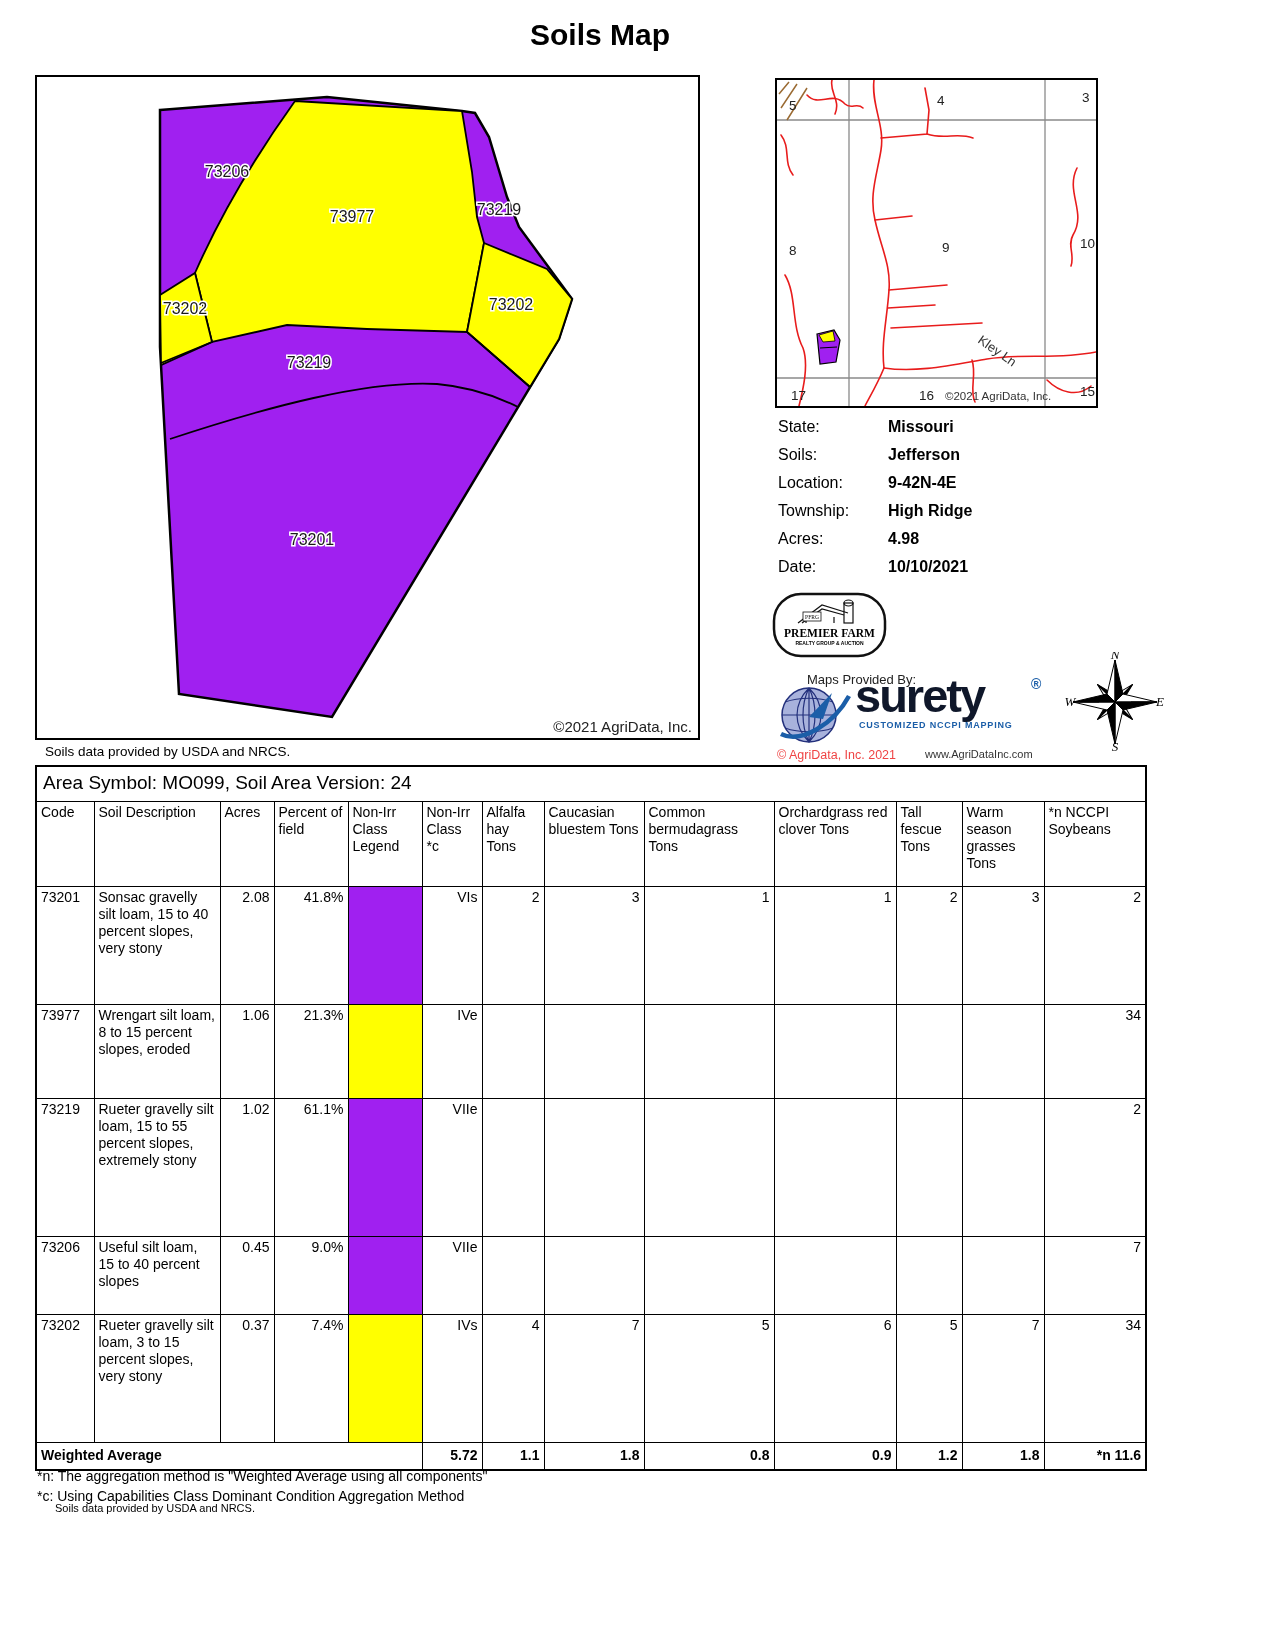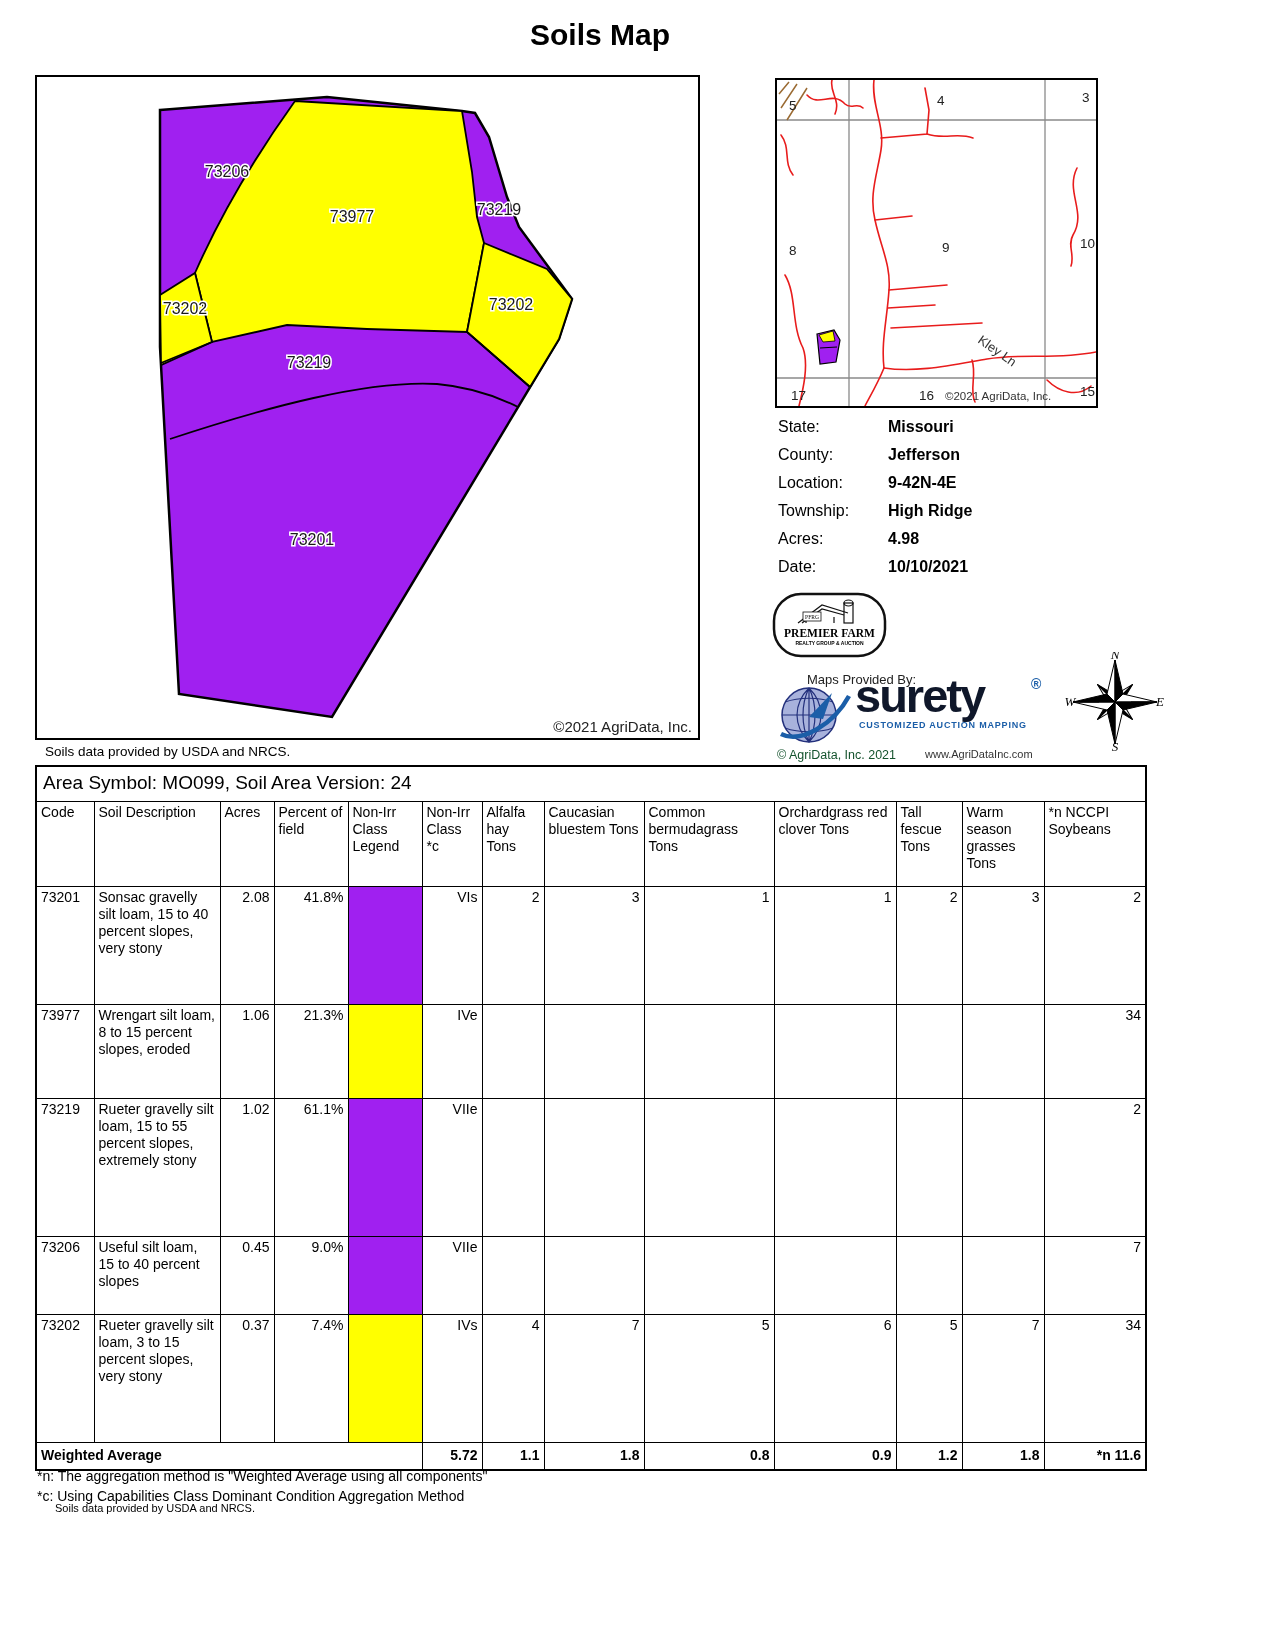--- a/index.html
+++ b/index.html
@@ -23,21 +23,21 @@
   .inforow .lab{position:absolute;left:0;top:0;}
   .inforow .val{position:absolute;left:110px;top:0;font-weight:bold;}
   
   #pfarm{left:772px;top:592px;}
   #mapsby{left:779px;top:672px;font-size:13px;color:#222;margin-left:28px;}
   #surety{left:779px;top:684px;width:330px;height:60px;}
   #surety-word{position:absolute;left:76px;top:-12px;font-size:47px;font-weight:bold;
                letter-spacing:-2px;line-height:1;}
   #surety-reg{position:absolute;left:252px;top:-8px;font-size:14px;font-weight:bold;}
   #surety-tag{position:absolute;left:80px;top:36px;font-size:9px;font-weight:bold;letter-spacing:.8px;}
-  #surety-foot1{left:777px;top:748px;font-size:12.5px;color:#14532d;}
+  #surety-foot1{left:777px;top:748px;font-size:12.5px;color:#ef4444;}
   #surety-foot2{left:925px;top:748px;font-size:11px;color:#333;}
   #compass{left:1065px;top:652px;}
   .cdir{font:italic 13px "Liberation Serif",serif;fill:#000;text-anchor:middle;}
   
   #tblwrap{left:35px;top:765px;}
   table{border-collapse:collapse;table-layout:fixed;width:1110px;font-size:14px;}
   table,td{border:1px solid #000;}
   table{border-width:2px;}
   td{vertical-align:top;padding:2px 4px;line-height:1.22;overflow:hidden;}
   td.caption{font-size:19px;height:26px;padding:4px 6px;}
@@ -126,21 +126,21 @@
       <text class="kley" x="200" y="262" transform="rotate(35 200 262)">Kley Ln</text>
       <text class="inset-copy" x="168" y="320">©2021 AgriData, Inc.</text>
     </svg>
   </div>
 
   <div class="inforow" style="top:418px">
     <span class="lab">State:</span>
     <span class="val">Missouri</span>
   </div>
   <div class="inforow" style="top:446px">
-    <span class="lab">County:</span>
+    <span class="lab">Soils:</span>
     <span class="val">Jefferson</span>
   </div>
   <div class="inforow" style="top:474px">
     <span class="lab">Location:</span>
     <span class="val">9-42N-4E</span>
   </div>
   <div class="inforow" style="top:502px">
     <span class="lab">Township:</span>
     <span class="val">High Ridge</span>
   </div>
@@ -176,21 +176,21 @@
       <circle cx="30" cy="31" r="27" fill="#A8B2DC" stroke="#23307C" stroke-width="1.5"></circle>
       <g fill="none" stroke="#23307C" stroke-width="1.2">
         <path d="M30,4 C14,20 14,42 30,58 M30,4 C46,20 46,42 30,58 M30,4 C22,20 22,42 30,58 M30,4 C38,20 38,42 30,58 M30,4 V58"></path>
         <path d="M6,18 C20,13 40,13 54,18 M3,31 H57 M6,44 C20,49 40,49 54,44"></path>
       </g>
       <polygon points="30,33 53,9 44,35" fill="#1B5EA8"></polygon>
       <path d="M2,50 C22,60 55,40 70,12" fill="none" stroke="#1B5EA8" stroke-width="4.5"></path>
     </svg>
     <span id="surety-word" style="color:#0f172a" title="surety">surety</span>
     <span id="surety-reg" style="color:#1B5EA8">®</span>
-    <span id="surety-tag" style="color:#1B5EA8">CUSTOMIZED AUCTION MAPPING</span>
+    <span id="surety-tag" style="color:#1B5EA8">CUSTOMIZED NCCPI MAPPING</span>
   </div>
   <div id="surety-foot1" class="abs">© AgriData, Inc. 2021</div>
   <div id="surety-foot2" class="abs">www.AgriDataInc.com</div>
 
   <div id="compass" class="abs">
     <svg width="100" height="100" viewBox="0 0 100 100">
       <defs>
         <g id="cptL">
           <polygon points="50,8 50,50 42,42" fill="#fff" stroke="#000" stroke-width="1"></polygon>
           <polygon points="50,8 58,42 50,50" fill="#000" stroke="#000" stroke-width="1"></polygon>

